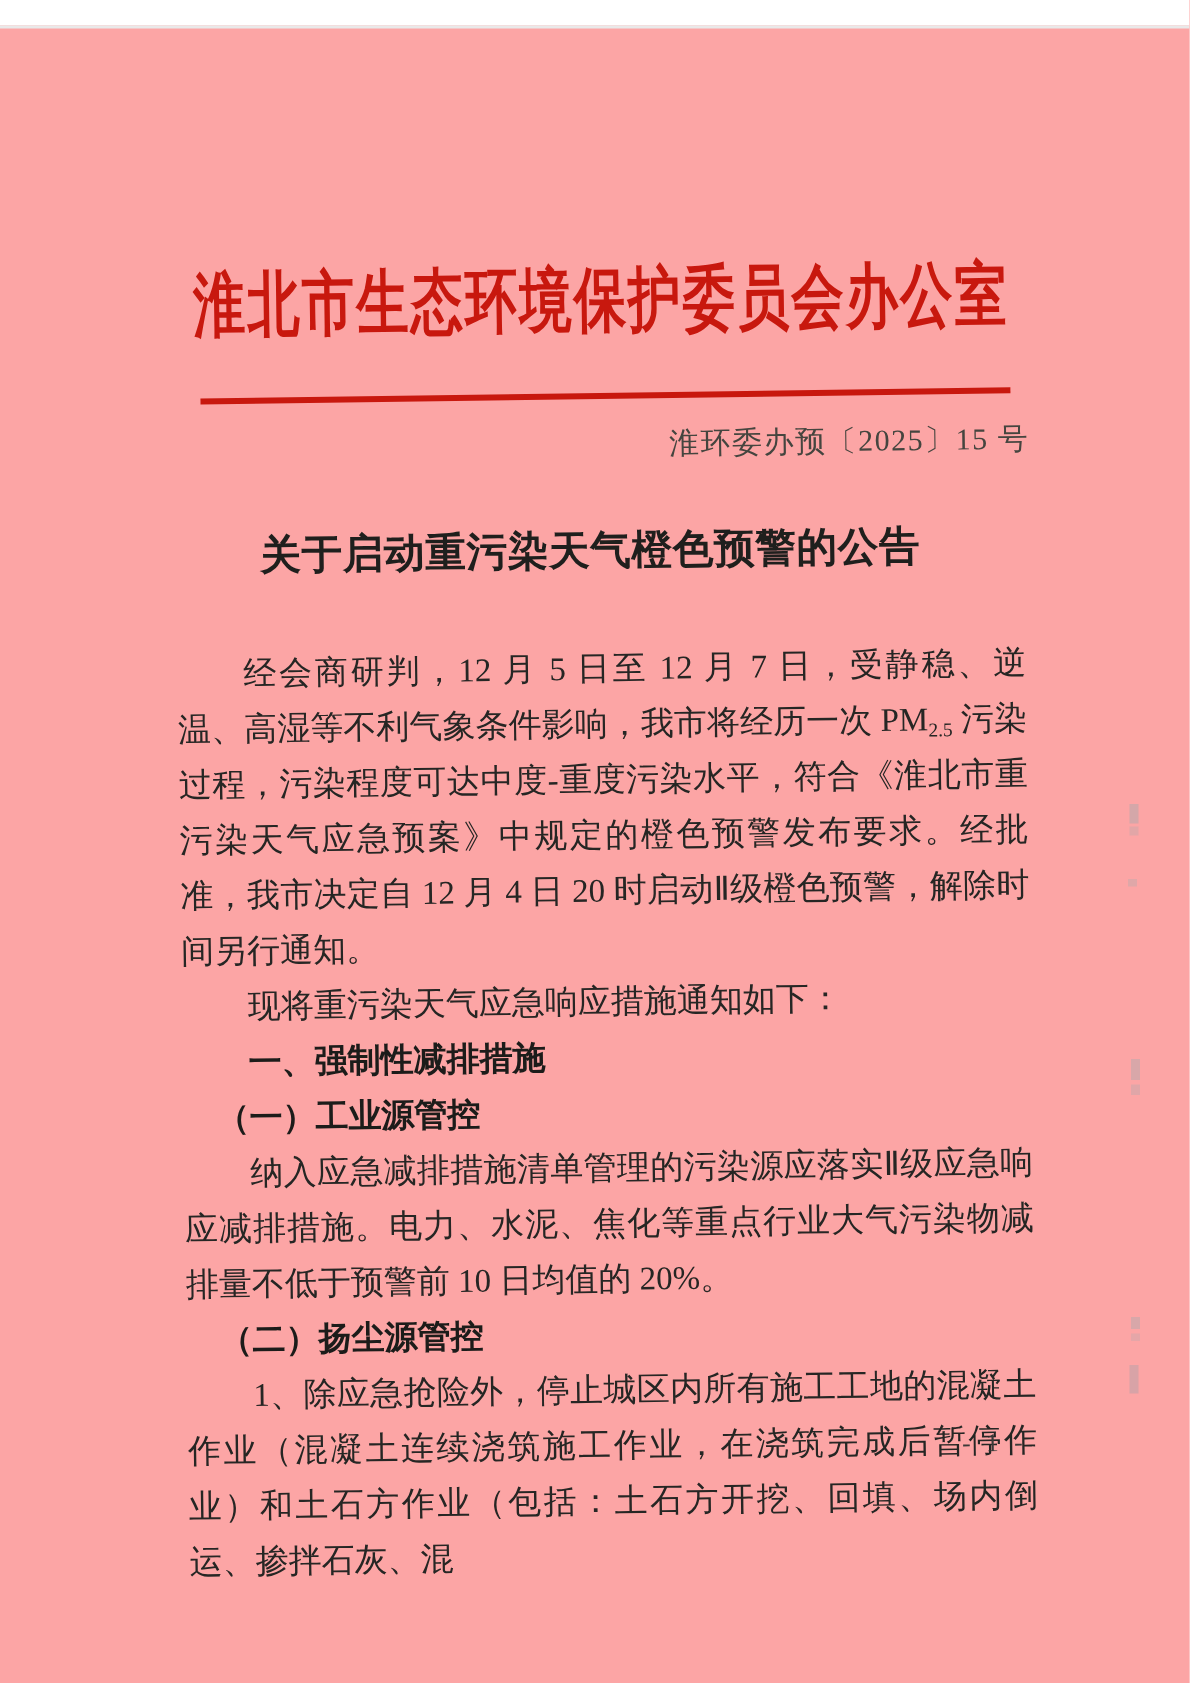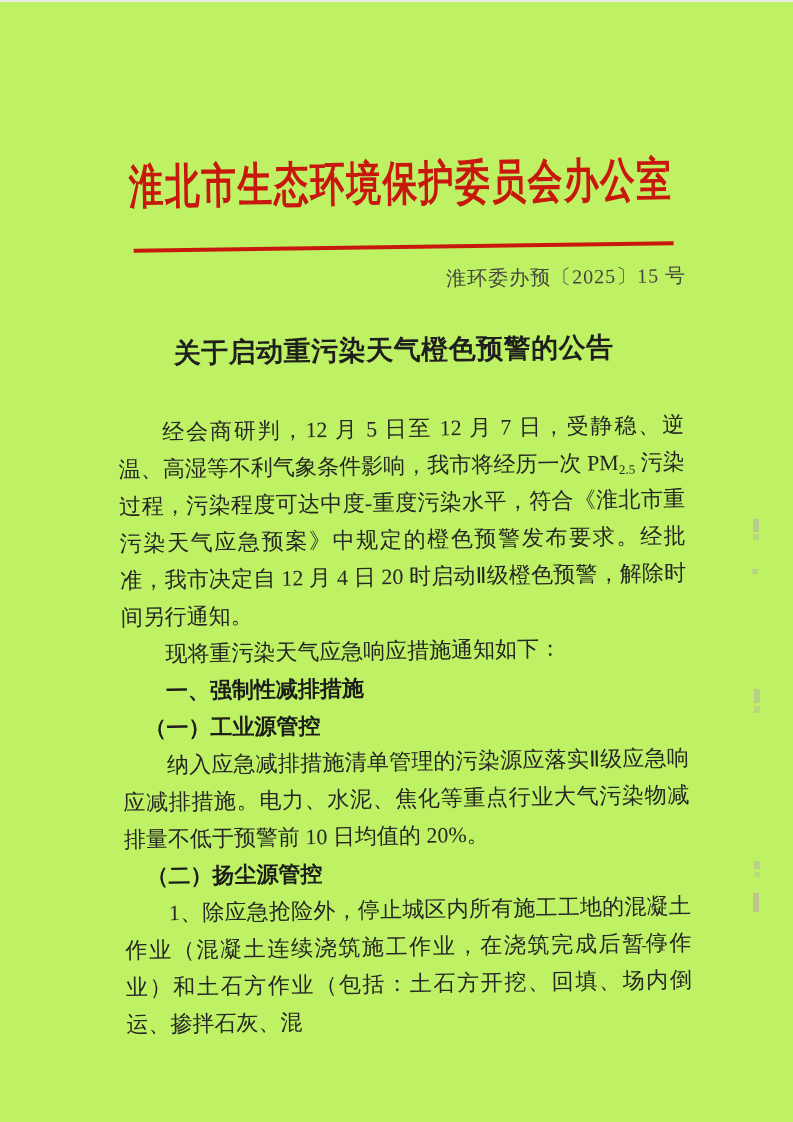--- a/index.html
+++ b/index.html
@@ -4,21 +4,21 @@
 <style>
   html, body { margin: 0; padding: 0; }
   body {
     width: 793px; height: 1122px;
     background: #ffffff;
     position: relative;
     overflow: hidden;
     font-family: "Liberation Serif", serif;
     color: #2a2a28;
   }
-  .page { position: absolute; inset: 0; background: #bef264; }
+  .page { position: absolute; inset: 0; background: #fca5a5; margin-top: 17px; }
   .top-edge {
     position: absolute; left: 0; top: 0; width: 793px; height: 2px;
     background: #e9e9e9;
   }
   .tilt {
     position: absolute; inset: 0;
     transform: rotate(-0.8deg);
     transform-origin: 400px 560px;
   }
   .header-title {

